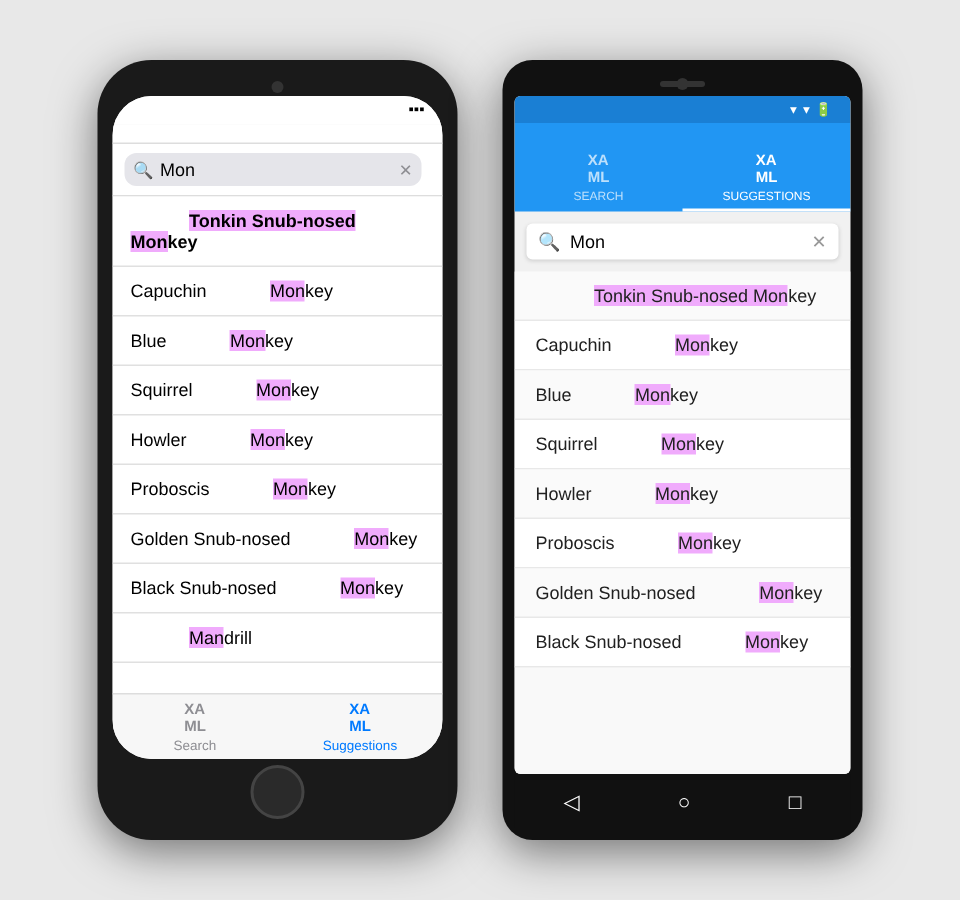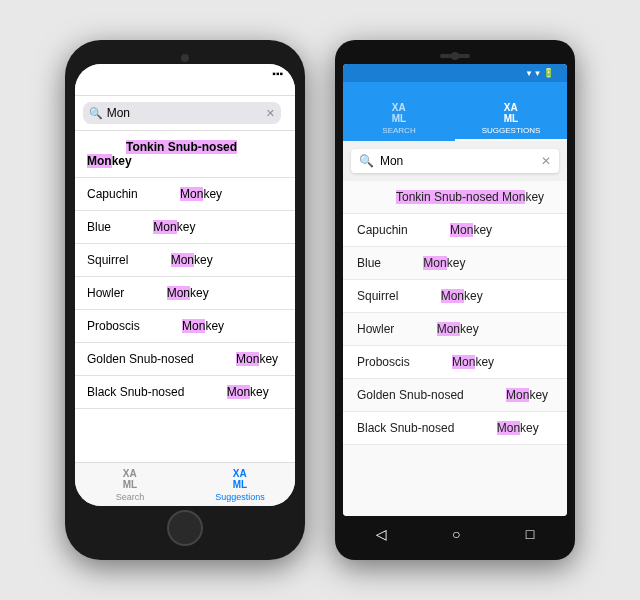--- a/index.html
+++ b/index.html
@@ -292,20 +292,21 @@
     </div>
     <div class="ios-list" id="ios-list">
         <div class="ios-list-item bold-first"><mark>Tonkin Snub-nosed Mon</mark>key</div>
         <div class="ios-list-item">Capuchin <mark>Mon</mark>key</div>
         <div class="ios-list-item">Blue <mark>Mon</mark>key</div>
         <div class="ios-list-item">Squirrel <mark>Mon</mark>key</div>
         <div class="ios-list-item">Howler <mark>Mon</mark>key</div>
         <div class="ios-list-item">Proboscis <mark>Mon</mark>key</div>
         <div class="ios-list-item">Golden Snub-nosed <mark>Mon</mark>key</div>
         <div class="ios-list-item">Black Snub-nosed <mark>Mon</mark>key</div>
+        <div class="ios-list-item"><mark>Man</mark>drill</div>
       </div>
     <div class="ios-tab-bar" id="ios-tabs">
         <div class="ios-tab-item">
           <span class="ios-tab-icon" style="font-size:10px;font-weight:bold;line-height:1.1;">XA<br>ML</span>
           <span>Search</span>
         </div>
         <div class="ios-tab-item active">
           <span class="ios-tab-icon" style="font-size:10px;font-weight:bold;line-height:1.1;">XA<br>ML</span>
           <span>Suggestions</span>
         </div>

